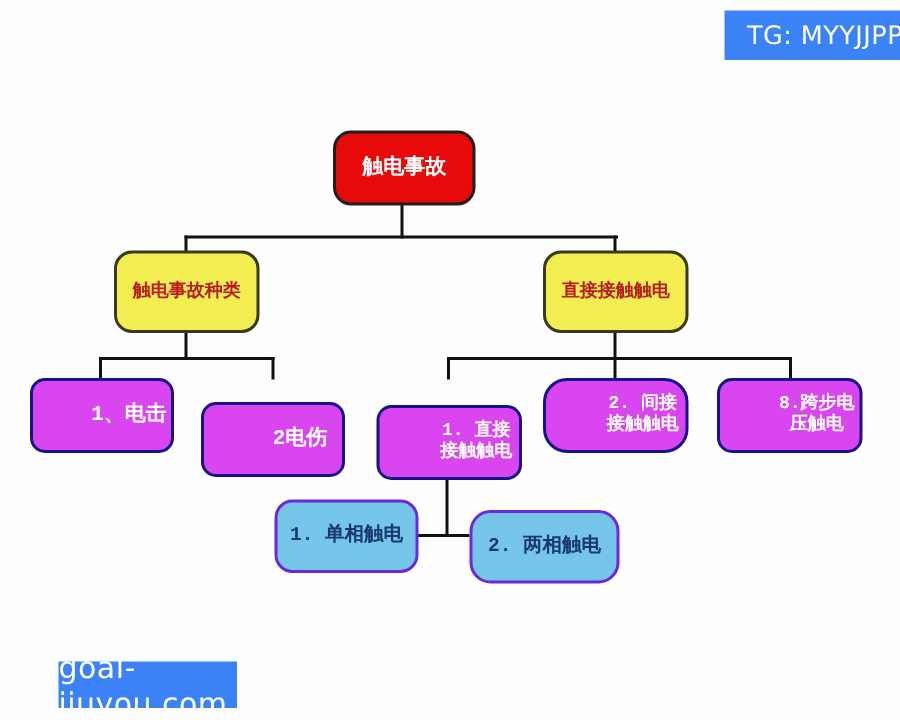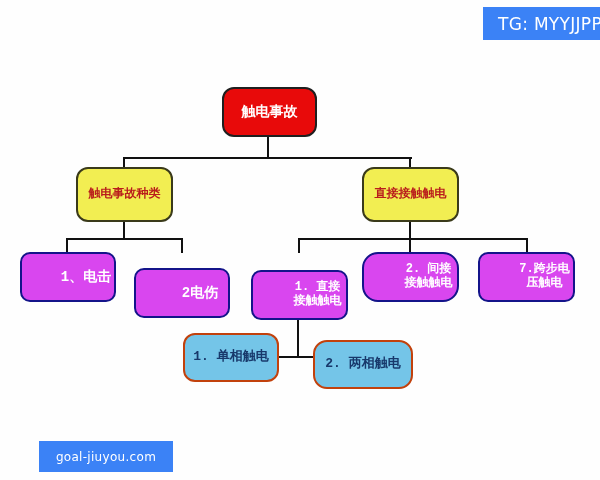--- a/index.html
+++ b/index.html
@@ -8,34 +8,34 @@
     font-family:"DejaVu Sans","Liberation Sans",sans-serif;
   }
   .node{
     position:absolute;box-sizing:border-box;display:flex;align-items:center;justify-content:center;
     text-align:center;font-weight:bold;line-height:1.15;padding:2px;font-family:Liberation Mono, monospace;
   }
   .root-node{background:#e80a0a;border:2px solid #1f1f1f;border-radius:12px;color:#ffffff;font-size:14px;}
   .branch-node{background:#f2ee52;border:2px solid #3a3a1a;border-radius:12px;color:#b91c1c;font-size:12px;}
   .leaf-node{background:#d946ef;border:2px solid #14148a;border-radius:10px;color:#ffffff;font-size:14px;padding-left:38px;}
   .leaf-node.small{font-size:12px;}
-  .subleaf-node{background:#74c5e8;border:2px solid #c2410c;border-radius:12px;color:#18396b;font-size:13px;}
+  .subleaf-node{background:#74c5e8;border:2px solid #6d28d9;border-radius:12px;color:#18396b;font-size:13px;}
   .line{position:absolute;background:#111111;}
   .watermark{
     position:absolute;background:#3b82f6;color:#ffffff;display:flex;align-items:center;justify-content:center;
     font-size:17px;letter-spacing:0.3px;margin-left:20px;
   }
 </style>
 </head>
 <body>
 
 <div id="canvas">
 
   <div class="watermark" style="left:463px;top:7px;width:134px;height:33px;">TG: MYYJJPP</div>
-  <div class="watermark" style="left:19px;top:441px;width:134px;height:31px;font-size:12px;">goal-jiuyou.com</div>
+  <div class="watermark" style="left:19px;top:441px;width:119px;height:31px;font-size:20px;">goal-jiuyou.com</div>
 
   <div class="line" style="left:267px;top:136px;width:2px;height:23px;"></div>
   <div class="line" style="left:123px;top:157px;width:289px;height:2px;"></div>
   <div class="line" style="left:123px;top:157px;width:2px;height:11px;"></div>
   <div class="line" style="left:409px;top:157px;width:2px;height:11px;"></div>
   <div class="line" style="left:123px;top:221px;width:2px;height:19px;"></div>
   <div class="line" style="left:66px;top:238px;width:117px;height:2px;"></div>
   <div class="line" style="left:66px;top:238px;width:2px;height:15px;"></div>
   <div class="line" style="left:181px;top:238px;width:2px;height:15px;"></div>
   <div class="line" style="left:409px;top:221px;width:2px;height:32px;"></div>
@@ -48,18 +48,18 @@
   <div class="node root-node" style="left:222px;top:87px;width:95px;height:50px;">触电事故</div>
 
   <div class="node branch-node" style="left:76px;top:167px;width:97px;height:55px;">触电事故种类</div>
   <div class="node branch-node" style="left:362px;top:167px;width:97px;height:55px;">直接接触触电</div>
 
   <div class="node leaf-node" style="left:20px;top:252px;width:96px;height:50px;">1、电击</div>
   <div class="node leaf-node" style="left:134px;top:252px;width:96px;height:50px;margin-top:16px;">2电伤</div>
 
   <div class="node leaf-node small" style="left:251px;top:252px;width:97px;height:50px;margin-top:18px;">1. 直接接触触电</div>
   <div class="node leaf-node small" style="left:362px;top:252px;width:97px;height:50px;border-radius:16px;">2. 间接接触触电</div>
-  <div class="node leaf-node small" style="left:478px;top:252px;width:97px;height:50px;">7.跨步电压触电</div>
+  <div class="node leaf-node small" style="left:478px;top:252px;width:97px;height:50px;">8.跨步电压触电</div>
 
   <div class="node subleaf-node" style="left:183px;top:333px;width:96px;height:49px;">1. 单相触电</div>
   <div class="node subleaf-node" style="left:313px;top:340px;width:100px;height:49px;border-radius:14px;">2. 两相触电</div>
 
 </div>
 
 </body></html>

